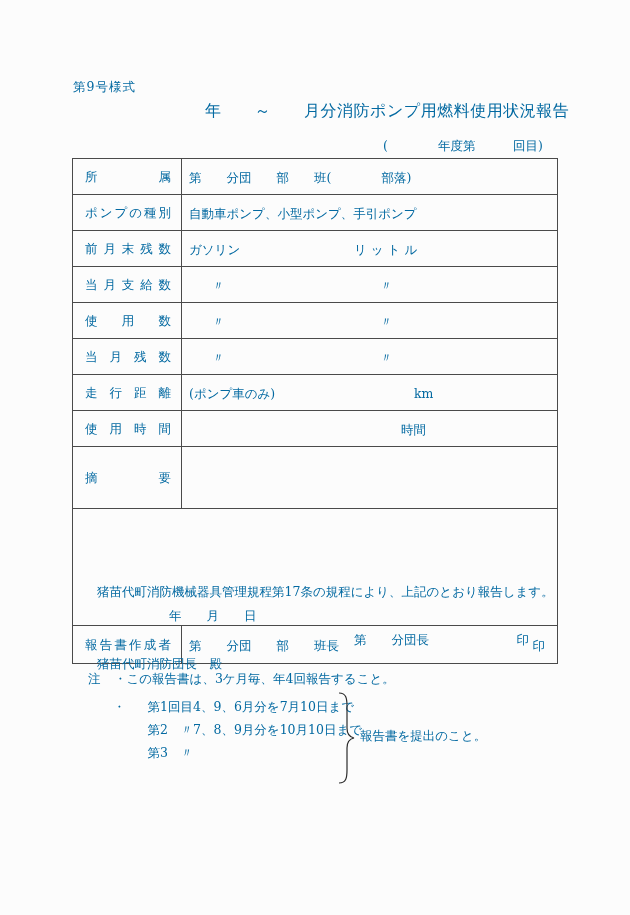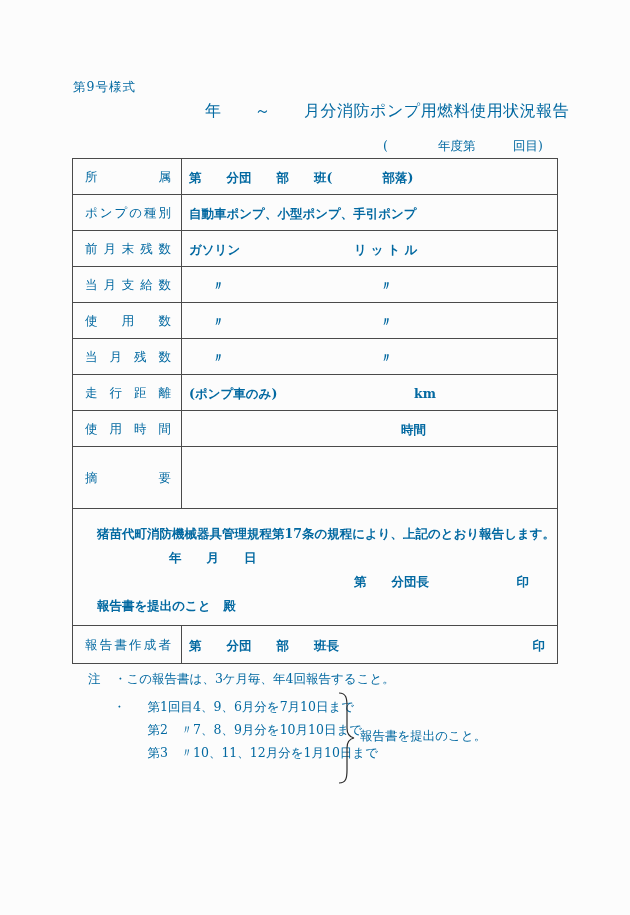--- a/index.html
+++ b/index.html
@@ -9,28 +9,28 @@
     font-family:"DejaVu Serif","Liberation Serif",serif;
     font-size:12.5px; line-height:1.2;
   }
   .form-number { position:absolute; left:73px; top:79px; letter-spacing:1px; }
   .form-title  { position:absolute; left:205px; top:101px; font-size:16px; letter-spacing:0.5px; white-space:pre; }
   .fiscal-note { position:absolute; left:383px; top:138px; white-space:pre; }
 
   .doc-table { position:absolute; left:72px; top:158px; width:484px; border:1px solid #4a4a4a; }
   .t-row { display:flex; border-bottom:1px solid #4a4a4a; box-sizing:border-box; }
   .t-row.last { border-bottom:none; }
-  .h36 { height:36px; } .h62 { height:62px; } .h117 { height:117px; } .h37 { height:37px; }
+  .h36 { height:36px; } .h62 { height:62px; } .h117 { height:117px;align-items:center; } .h37 { height:37px; }
   .cell-label {
     width:109px; min-width:109px; box-sizing:border-box;
     border-right:1px solid #4a4a4a;
     padding:0 10px 0 12px;
   }
   .spread { display:flex; justify-content:space-between; align-items:center; height:100%; }
-  .cell-value { flex:1; position:relative;font-weight:bold; }
+  .cell-value { flex:1; position:relative; }
   .s1 { position:absolute; left:7px; top:50%; transform:translateY(-50%); white-space:pre; }
   .s1.indent { left:30px; }
   .s2 { position:absolute; top:50%; transform:translateY(-50%); white-space:pre; }
   .sp-liter { left:172px; letter-spacing:4px; }
   .sp-ditto2 { left:198px; }
   .sp-km { left:232px; }
   .sp-hours { left:219px; }
   .seal-right { position:absolute; right:12px; top:50%; transform:translateY(-50%); }
 
   .stmt { position:relative; }
@@ -171,21 +171,21 @@
         </div>
       <div class="cell-value"></div>
     </div>
 
     <div class="t-row h117">
       <div class="cell-value stmt">
         <div class="stmt-line1">猪苗代町消防機械器具管理規程第17条の規程により、上記のとおり報告します。</div>
         <div class="stmt-date">年　　月　　日</div>
         <div class="stmt-signer">第　　分団長</div>
         <div class="stmt-seal">印</div>
-        <div class="stmt-addressee">報告書を提出のこと　殿</div>
+        <div class="stmt-addressee">猪苗代町消防団長　殿</div>
       </div>
     </div>
 
     <div class="t-row h37 last">
       <div class="cell-label spread">
           <span>報</span>
           <span>告</span>
           <span>書</span>
           <span>作</span>
           <span>成</span>
@@ -210,21 +210,20 @@
         <span class="sched-text">4、9、6月分を7月10日まで</span>
       </div>
       <div class="sched-line">
         <span class="sched-bullet"></span>
         <span class="sched-num">第2　〃</span>
         <span class="sched-text">7、8、9月分を10月10日まで</span>
       </div>
       <div class="sched-line">
         <span class="sched-bullet"></span>
         <span class="sched-num">第3　〃</span>
-        <span class="sched-text">10、11、12月分を1月10日まで</span>
       </div>
     </div>
 
     <div class="brace">
       <svg width="20" height="92" viewBox="0 0 20 92">
         <path d="M2,1 C9,1 10,6 10,14 L10,36 C10,42 12,45 17,46 C12,47 10,50 10,56 L10,78 C10,86 9,91 2,91" fill="none" stroke="#2b2b2b" stroke-width="1.2"></path>
       </svg>
     </div>
     <div class="brace-text">報告書を提出のこと。</div>
   </div>

